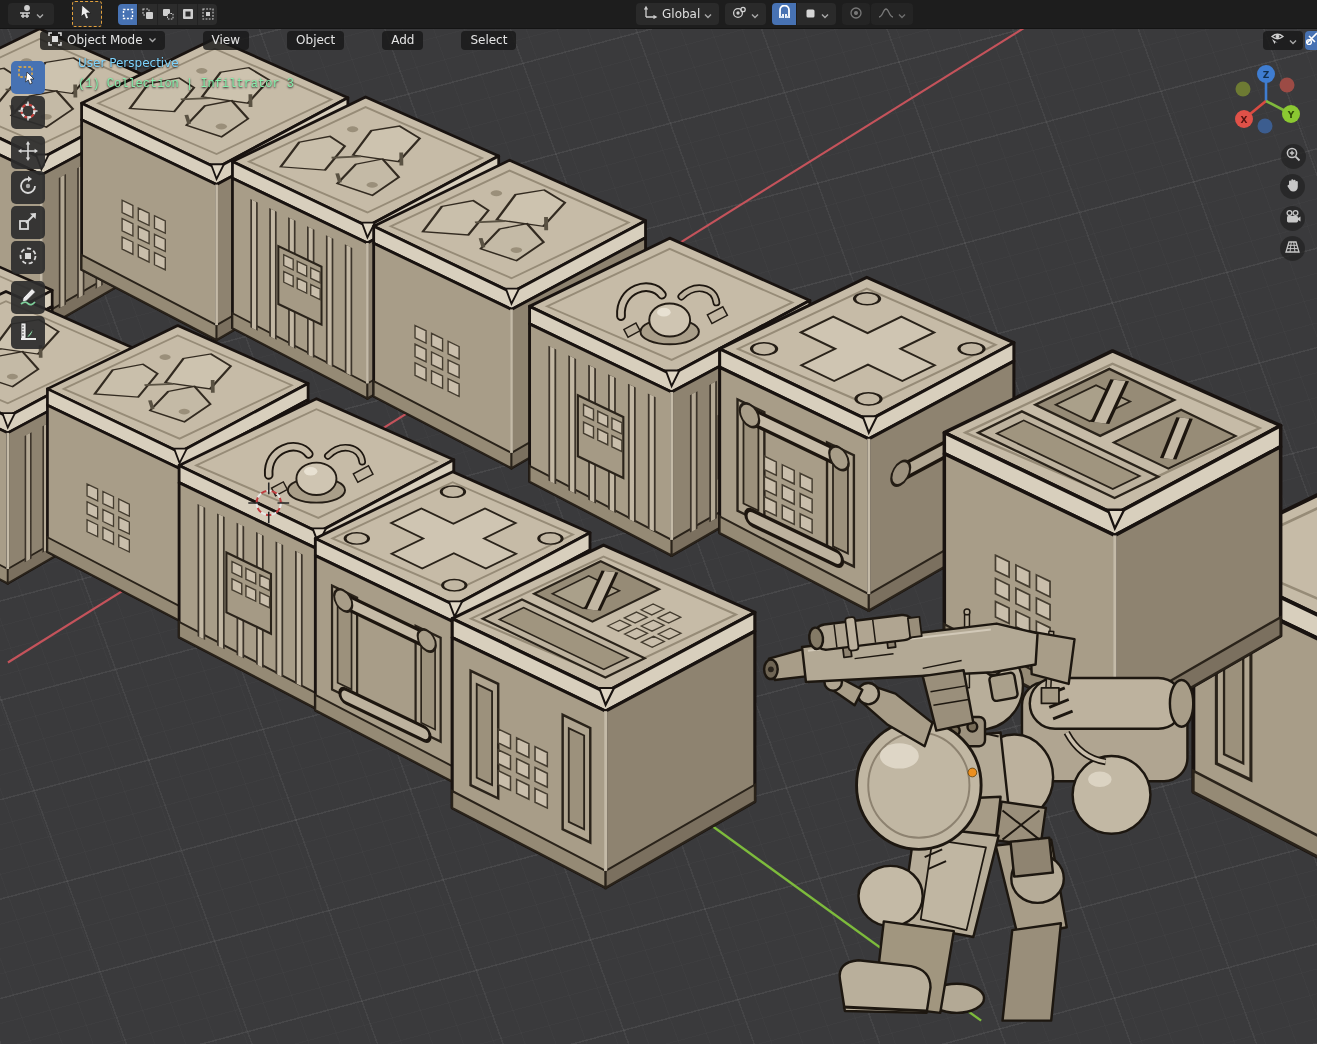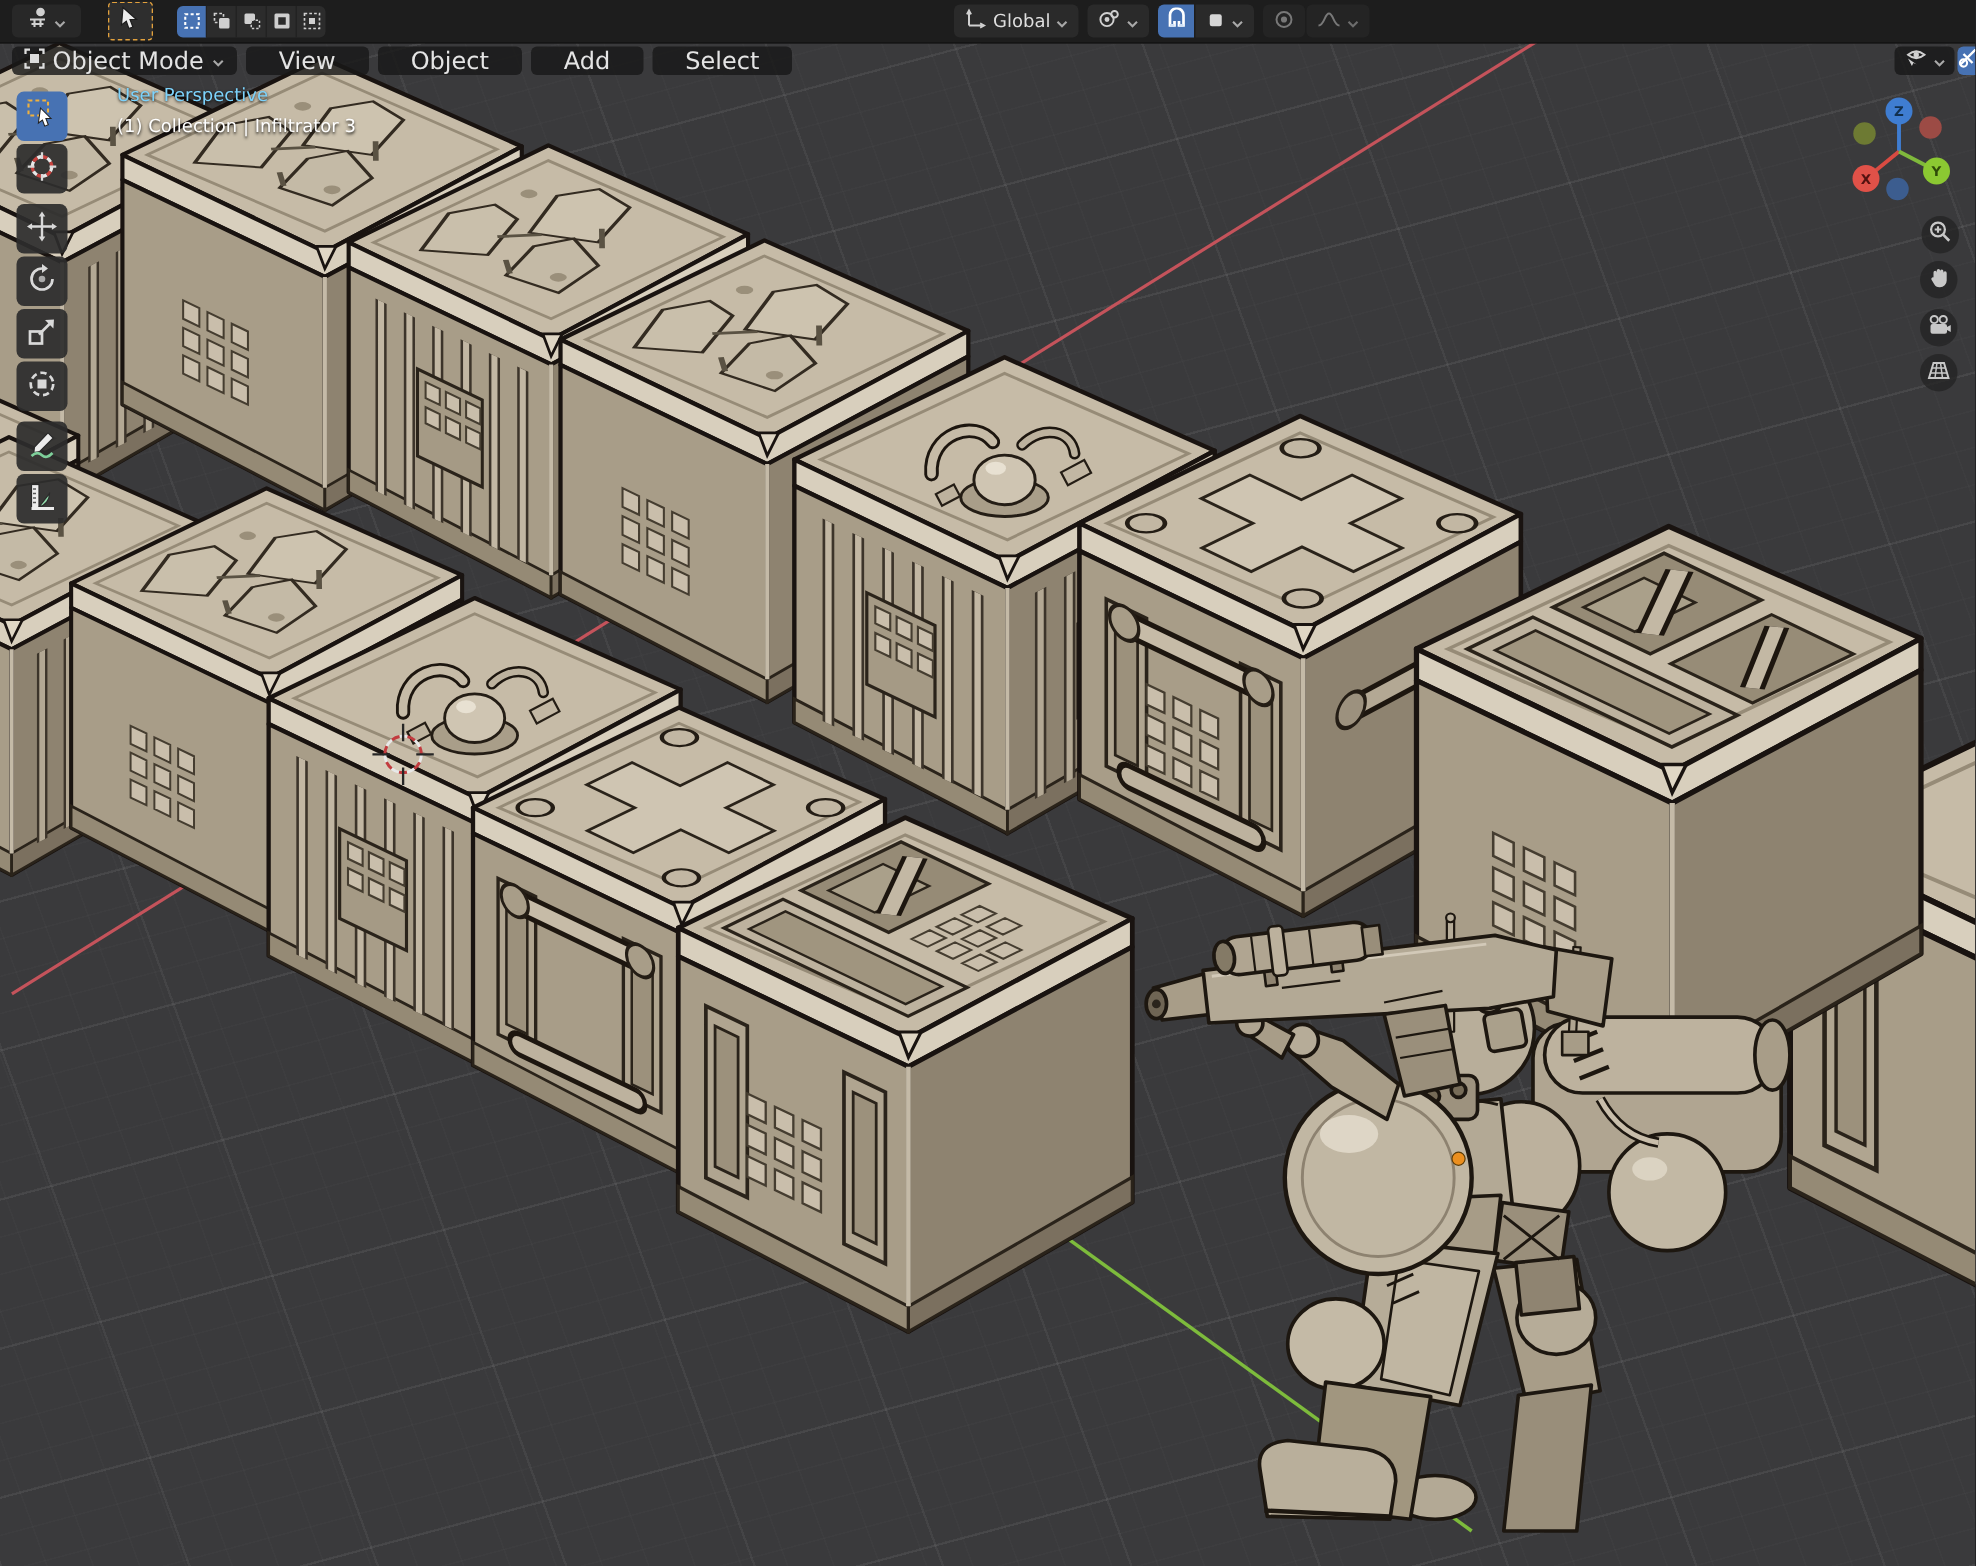--- a/index.html
+++ b/index.html
@@ -31,29 +31,29 @@
   .gridbg{position:absolute;inset:0;background-color:#3a3a3c;
     background-image:
       repeating-linear-gradient(345deg, rgba(255,255,255,0.055) 0 1.5px, transparent 1.5px 96px),
       repeating-linear-gradient(70deg,  rgba(255,255,255,0.05) 0 1.5px, transparent 1.5px 118px),
       repeating-linear-gradient(345deg, rgba(255,255,255,0.016) 0 1px, transparent 1px 24px),
       repeating-linear-gradient(70deg,  rgba(255,255,255,0.014) 0 1px, transparent 1px 29px);}
   .scene{position:absolute;left:0;top:0;}
   
   .vheader{position:absolute;left:8px;top:2px;right:0;height:20px;display:flex;align-items:center;gap:6px;z-index:30;}
   .vh-btn{display:flex;align-items:center;gap:5px;height:19px;border-radius:4px;
-          background:rgba(24,24,24,0.82);padding:0 8px;color:#e4e4e4;font-size:16px;}
-  .vh-menu{padding:0 22px;}
+          background:rgba(24,24,24,0.82);padding:0 8px;color:#e4e4e4;font-size:12px;margin-left:32px;}
+  .vh-menu{padding:0 9px;}
   .vh-right{margin-left:auto;display:flex;align-items:center;gap:2px;}
   .vh-eye{display:flex;align-items:center;gap:3px;background:rgba(24,24,24,0.82);border-radius:4px;height:19px;padding:0 6px;}
   .vh-blue{width:20px;height:19px;background:#4772b3;border-radius:4px 0 0 4px;margin-right:-8px;display:flex;align-items:center;}
   
   .ovtext{position:absolute;left:78px;top:28px;z-index:20;pointer-events:none;}
   .ovtext .l1{font-size:12px;color:#7dd3fc;text-shadow:0 1px 2px rgba(0,0,0,.9);}
-  .ovtext .l2{font-size:12px;color:#ffffff;margin-top:7px;text-shadow:0 1px 2px rgba(0,0,0,.9);}
+  .ovtext .l2{font-size:12px;color:#86efac;margin-top:7px;text-shadow:0 1px 2px rgba(0,0,0,.9);font-family:Liberation Mono, monospace;}
   
   .toolbar{position:absolute;left:11px;top:33px;display:flex;flex-direction:column;gap:2px;z-index:25;}
   .tool{width:34px;height:33px;background:rgba(44,44,44,0.92);border-radius:5px;display:flex;align-items:center;justify-content:center;}
   .tool.active{background:#4772b3;}
   .tool.gap{margin-top:5px;}
   
   .gizmo{position:absolute;left:1221px;top:28px;z-index:25;}
   .navbtn{position:absolute;width:25px;height:25px;border-radius:50%;background:rgba(36,36,36,0.78);
           display:flex;align-items:center;justify-content:center;z-index:25;}
   text{font-family:"DejaVu Sans","Liberation Sans",sans-serif;}

